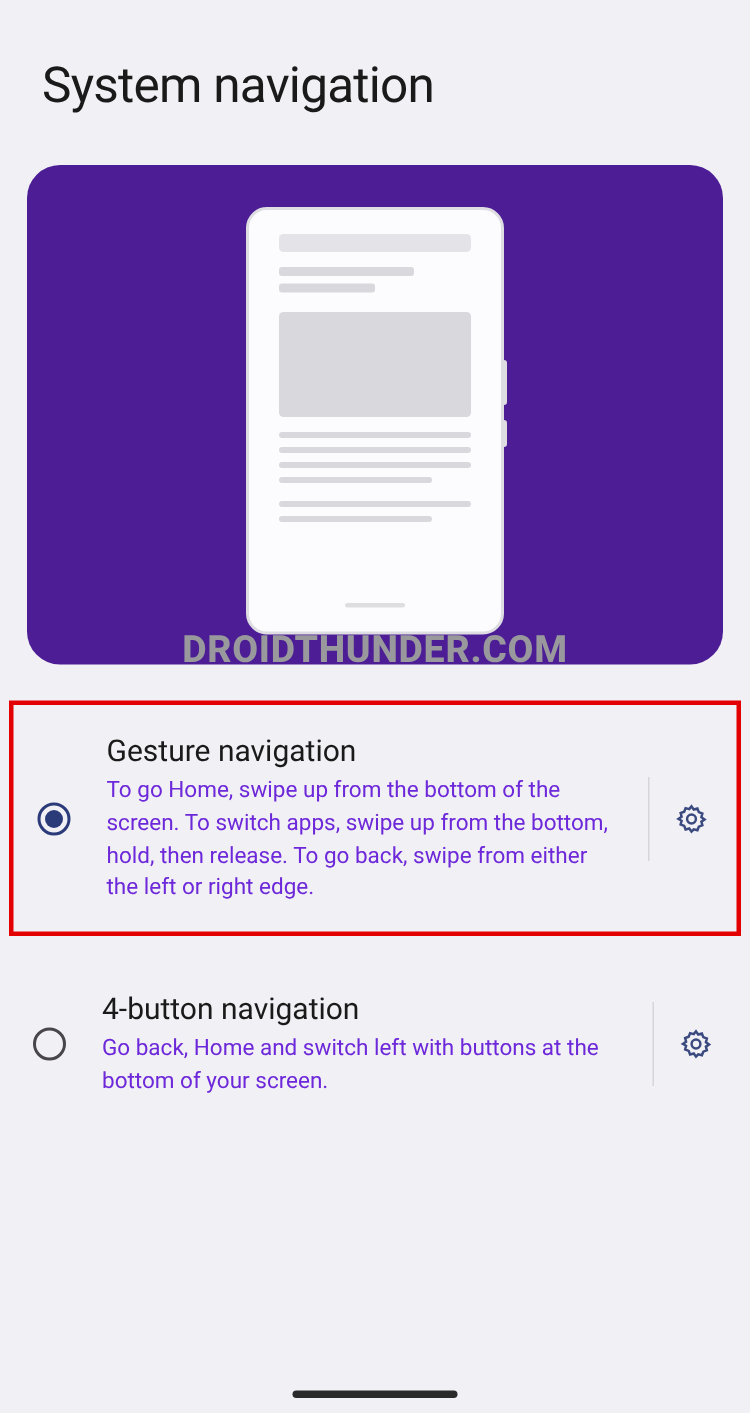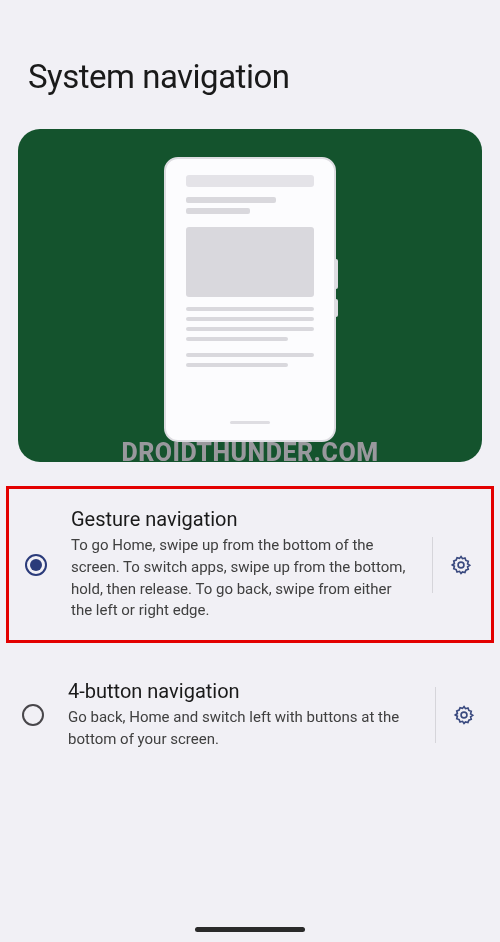--- a/index.html
+++ b/index.html
@@ -5,31 +5,31 @@
     * { margin: 0; padding: 0; box-sizing: border-box; }
     body {
       width: 500px;
       height: 942px;
       background: #f1f0f5;
       font-family: -apple-system, BlinkMacSystemFont, "Segoe UI", Roboto, sans-serif;
       position: relative;
       overflow: hidden;
     }
     .header {
-      padding: 57px 28px 25px 28px;
+      padding: 38px 28px 25px 28px;
     }
     .page-title {
       font-size: 33px;
       font-weight: 400;
       color: #1a1a1a;
       letter-spacing: -0.5px;
     }
     .preview-card {
       margin: 8px 18px 0 18px;
-      background: #14532d;
+      background: #4c1d95;
       border-radius: 22px;
       padding: 28px 20px 20px 20px;
       display: flex;
       flex-direction: column;
       align-items: center;
       position: relative;
     }
     .phone-mockup {
       width: 172px;
       height: 285px;
@@ -152,21 +152,21 @@
       padding-right: 8px;
     }
     .option-title {
       font-size: 20px;
       font-weight: 400;
       color: #1a1a1a;
       margin-bottom: 4px;
     }
     .option-desc {
       font-size: 15px;
-      color: #404040;
+      color: #6d28d9;
       line-height: 1.45;
     }
     .divider-v {
       width: 1px;
       height: 56px;
       background: #d6d5da;
       margin: 0 16px 0 8px;
       flex-shrink: 0;
     }
     .gear-btn {

